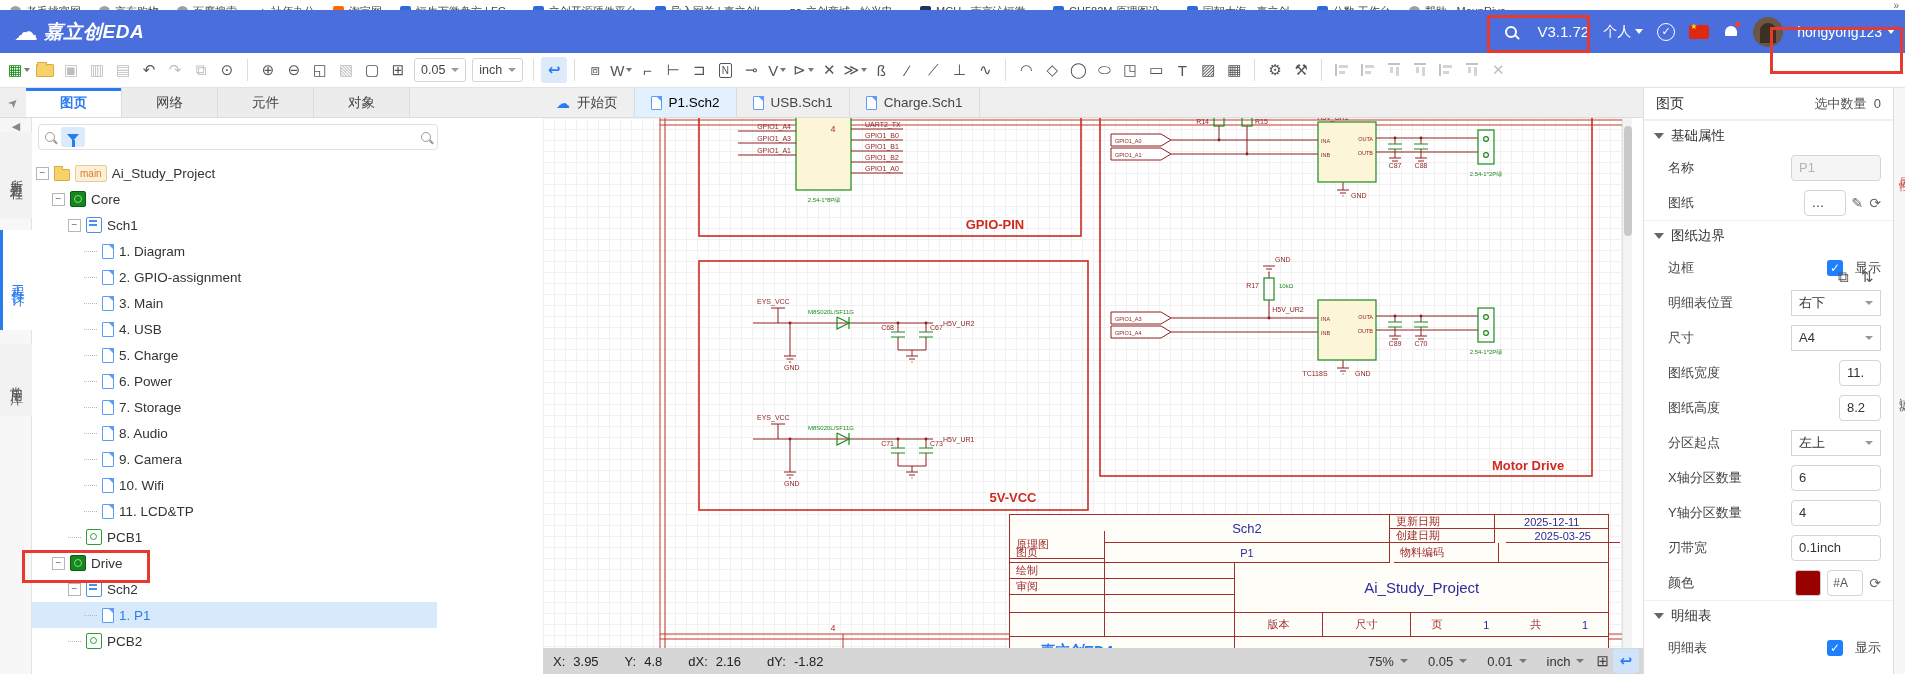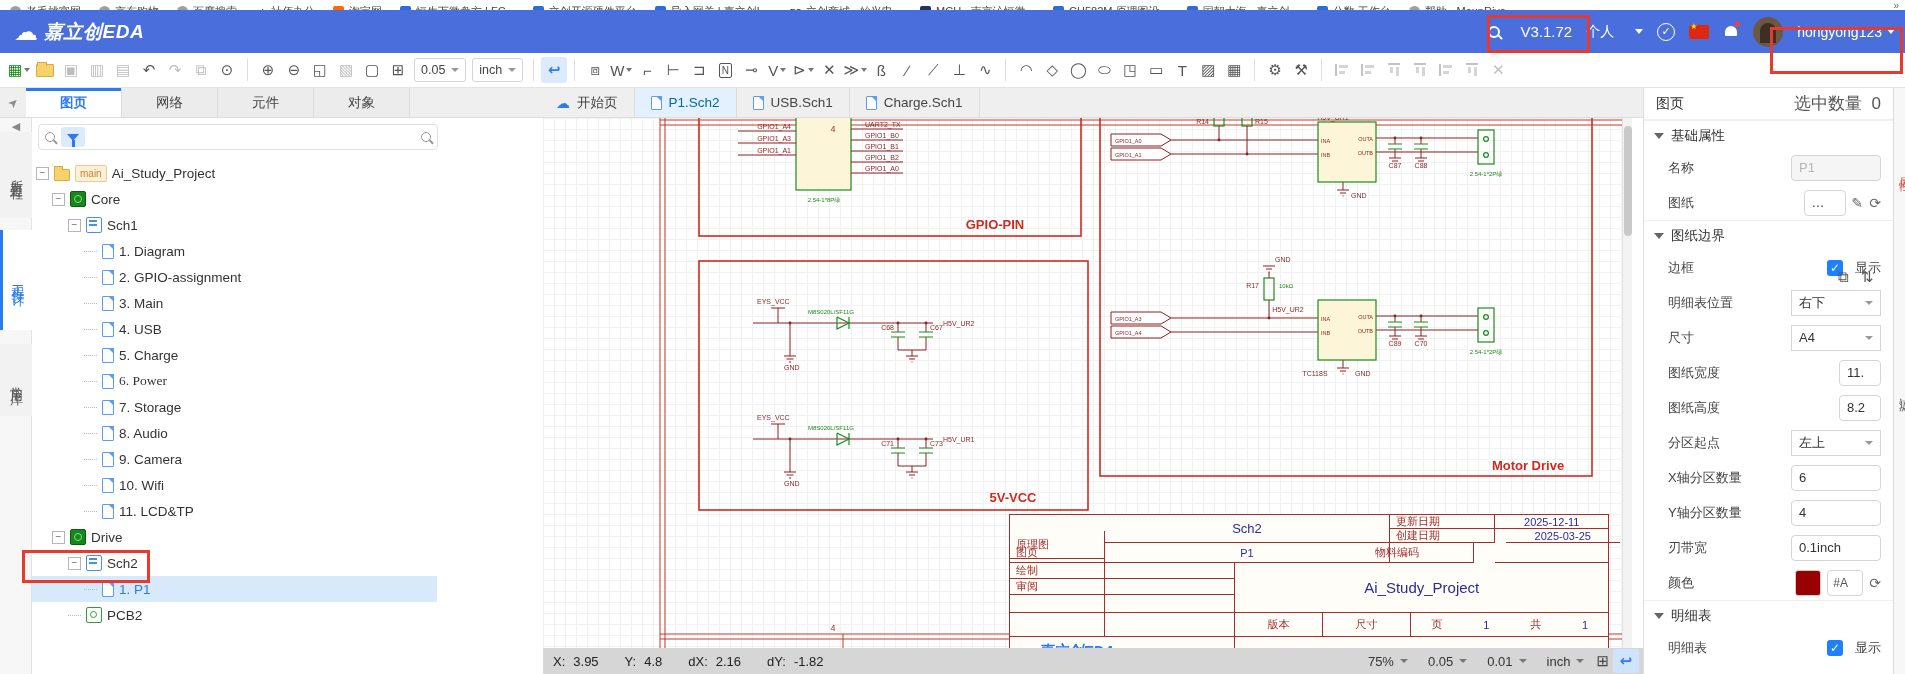--- a/index.html
+++ b/index.html
@@ -24,21 +24,21 @@
   #brand{display:flex;align-items:center;gap:6px;padding:0 18px 0 14px;}
   #brand .cloud{font-size:24px;line-height:1;}
   #brand .brand-text{font-size:19px;font-weight:bold;font-style:italic;letter-spacing:.5px;}
   #menu-items{display:flex;gap:8px;}
   .menu-item{padding:5px 12px;font-size:14.5px;border-radius:3px;cursor:default;white-space:nowrap;}
   #menu-right{margin-left:auto;display:flex;align-items:center;gap:14px;padding-right:10px;}
   .m-icon{display:inline-flex;align-items:center;justify-content:center;width:24px;height:24px;font-size:15px;position:relative;}
   .search-glyph{width:12px;height:12px;border:2px solid #fff;border-radius:50%;position:relative;display:inline-block;}
   .search-glyph::after{content:"";position:absolute;width:6px;height:2px;background:#fff;transform:rotate(45deg);right:-5px;bottom:-2px;}
   #version-label{font-size:15px;}
-  #personal{display:flex;align-items:center;gap:19px;font-size:14px;}
+  #personal{display:flex;align-items:center;gap:2px;font-size:14px;}
   .caret-down{display:inline-block;width:0;height:0;border-left:4px solid transparent;border-right:4px solid transparent;border-top:5px solid #fff;margin-left:2px;}
   .badge-check{width:18px;height:18px;border:1.5px solid #fff;border-radius:50%;display:inline-flex;align-items:center;justify-content:center;font-size:11px;}
   .flag{width:20px;height:14px;background:#de2910;border-radius:2px;position:relative;}
   .flag::after{content:"★";position:absolute;left:1px;top:-3px;color:#ffde00;font-size:8px;}
   .bell{position:relative;width:16px;height:16px;}
   .bell .dome{position:absolute;left:2px;top:2px;width:12px;height:10px;background:#fff;border-radius:6px 6px 1px 1px;}
   .bell .dot{position:absolute;right:-2px;top:-3px;width:7px;height:7px;border-radius:50%;background:#ff3b30;border:1px solid #4a6fdc;}
   #avatar{width:30px;height:30px;border-radius:50%;background:#6b5744;position:relative;overflow:hidden;}
   #avatar::after{content:"";position:absolute;left:7px;top:6px;width:16px;height:20px;background:#3c2f23;border-radius:8px 8px 0 0;}
   #username{display:flex;align-items:center;gap:3px;font-size:14px;}
@@ -62,21 +62,21 @@
   .align-g.h{transform:rotate(90deg);}
 
   
   #tabrow{position:absolute;left:0;top:88px;width:1905px;height:30px;background:#efefef;border-bottom:1px solid #ddd;display:flex;align-items:stretch;}
   #pin-ic{width:26px;display:flex;align-items:center;justify-content:center;color:#8b8b8b;font-size:12px;transform:rotate(-45deg);}
   .ptab{width:96px;display:flex;align-items:center;justify-content:center;font-size:13.5px;color:#444;background:#ececec;border-right:1px solid #dcdcdc;position:relative;}
   .ptab.active{background:#fff;color:#2b7bf0;font-weight:bold;}
   .ptab.active::before{content:"";position:absolute;left:0;top:0;width:100%;height:3px;background:#2b7bf0;}
   #tab-gap{width:130px;}
   .dtab{display:flex;align-items:center;gap:7px;padding:0 16px;font-size:13.5px;color:#444;background:#efefef;border-right:1px solid #dcdcdc;white-space:nowrap;}
-  .dtab.active{background:#e3f0fd;color:#0369a1;}
+  .dtab.active{background:#e3f0fd;color:#000000;}
   .home-glyph{font-size:14px;color:#2b7bf0;font-weight:bold;}
   .page-glyph{width:11px;height:14px;border:1.5px solid #5a9cf8;border-radius:1px;position:relative;background:#fff;}
   .page-glyph::after{content:"";position:absolute;right:-1px;top:-1px;border:3px solid #5a9cf8;border-left-color:transparent;border-bottom-color:transparent;}
 
   
   #leftstrip{position:absolute;left:0;top:118px;width:32px;height:556px;background:#f7f7f7;border-right:1px solid #e3e3e3;}
   #strip-collapse{position:absolute;left:0;top:2px;width:32px;text-align:center;color:#888;font-size:11px;}
   .vtab{position:absolute;left:0;width:32px;writing-mode:vertical-lr;text-orientation:upright;display:flex;align-items:center;justify-content:center;font-size:13px;color:#555;letter-spacing:3px;padding:8px 0;background:#f2f2f2;}
   .vtab.active{color:#2b7bf0;background:#fff;border-left:3px solid #2b7bf0;}
 
@@ -147,21 +147,21 @@
   #status-right{margin-left:auto;display:flex;align-items:center;gap:4px;padding-right:4px;}
   .st-select{display:flex;align-items:center;gap:6px;padding:0 8px;height:24px;color:#333;}
   .st-select .cr{width:0;height:0;border-left:4px solid transparent;border-right:4px solid transparent;border-top:4px solid #777;}
   #st-grid{font-size:15px;color:#444;}
   #st-canvas{width:26px;height:24px;background:#cfe3fa;border-radius:3px;display:flex;align-items:center;justify-content:center;color:#2b7bf0;font-weight:bold;font-size:15px;}
 
   
   #rightpanel{position:absolute;left:1643px;top:88px;width:250px;height:586px;background:#fff;border-left:1px solid #ddd;overflow:hidden;}
   #rp-header{display:flex;align-items:center;justify-content:space-between;height:32px;padding:0 12px;border-bottom:1px solid #eee;}
   #rp-title{font-size:14px;color:#333;}
-  #rp-count{font-size:17px;color:#555;}
+  #rp-count{font-size:13px;color:#555;}
   .rp-section-h{display:flex;align-items:center;gap:7px;height:30px;padding:0 10px;font-size:13.5px;color:#333;border-top:1px solid #f0f0f0;}
   .tri{width:0;height:0;border-left:5px solid transparent;border-right:5px solid transparent;border-top:6px solid #666;}
   .rp-row{display:flex;align-items:center;height:35px;padding:0 12px 0 24px;font-size:13px;color:#444;}
   .rp-row .lab{flex:1;white-space:nowrap;}
   .ctrl{display:flex;align-items:center;gap:6px;}
   .inp{width:90px;height:26px;border:1px solid #d5d5d5;border-radius:4px;padding:0 7px;display:flex;align-items:center;font-size:13px;color:#333;background:#fff;overflow:hidden;}
   .inp.dis{background:#f5f5f5;color:#b5b5b5;}
   .inp.short{width:42px;}
   .sel{width:90px;height:26px;border:1px solid #d5d5d5;border-radius:0;padding:0 7px;display:flex;align-items:center;justify-content:space-between;font-size:13px;color:#333;background:#fff;}
   .sel .cr{width:0;height:0;border-left:4px solid transparent;border-right:4px solid transparent;border-top:4px solid #999;}
@@ -442,21 +442,21 @@
       <div class="trow" style="padding-left: 52px;">
         <span class="stub"></span>
         <span class="t-ic page"></span>
         <span>4. USB</span>
       </div>
       <div class="trow" style="padding-left: 52px;">
         <span class="stub"></span>
         <span class="t-ic page"></span>
         <span>5. Charge</span>
       </div>
-      <div class="trow" style="padding-left: 52px; font-family: Liberation Serif, serif;">
+      <div class="trow" style="padding-left: 52px;">
         <span class="stub"></span>
         <span class="t-ic page"></span>
         <span>6. Power</span>
       </div>
       <div class="trow" style="padding-left: 52px;">
         <span class="stub"></span>
         <span class="t-ic page"></span>
         <span>7. Storage</span>
       </div>
       <div class="trow" style="padding-left: 52px;">
@@ -471,20 +471,25 @@
       </div>
       <div class="trow" style="padding-left: 52px;">
         <span class="stub"></span>
         <span class="t-ic page"></span>
         <span>10. Wifi</span>
       </div>
       <div class="trow" style="padding-left: 52px;">
         <span class="stub"></span>
         <span class="t-ic page"></span>
         <span>11. LCD&amp;TP</span>
+      </div>
+      <div class="trow" style="padding-left: 36px;">
+        <span class="stub"></span>
+        <span class="t-ic pcbo"></span>
+        <span>PCB1</span>
       </div>
       <div class="trow" style="padding-left: 20px;">
         <span class="toggle">−</span>
         <span class="t-ic pcb"></span>
         <span>Drive</span>
       </div>
       <div class="trow" style="padding-left: 36px;">
         <span class="toggle">−</span>
         <span class="t-ic sch"></span>
         <span>Sch2</span>
@@ -627,21 +632,21 @@
 
   <div id="titleblock">
     <div class="tb-c lbl" style="left:0;top:16px;width:95px;height:28px;">原理图</div>
     <div class="tb-c val" id="tb-sch" style="left:95px;top:0;width:285px;height:28px;">Sch2</div>
     <div class="tb-c lbl" style="left:380px;top:0;width:105px;height:14px;">更新日期</div>
     <div class="tb-c val" style="left:485px;top:0;width:113.5px;height:14px;border-right:none;">2025-12-11</div>
     <div class="tb-c lbl" style="left:380px;top:14px;width:105px;height:14px;">创建日期</div>
     <div class="tb-c val" style="left:496px;top:14px;width:113.5px;height:14px;border-right:none;">2025-03-25</div>
     <div class="tb-c lbl" style="left:0;top:28px;width:95px;height:20px;">图页</div>
     <div class="tb-c val" style="left:95px;top:28px;width:285px;height:20px;">P1</div>
-    <div class="tb-c lbl" style="left:359px;top:28px;width:105px;height:20px;">物料编码</div>
+    <div class="tb-c lbl" style="left:384px;top:28px;width:105px;height:20px;">物料编码</div>
     <div class="tb-c" style="left:485px;top:28px;width:113.5px;height:20px;border-right:none;"></div>
     <div class="tb-c lbl" style="left:0;top:48px;width:95px;height:16px;">绘制</div>
     <div class="tb-c" style="left:95px;top:48px;width:130px;height:16px;"></div>
     <div class="tb-c lbl" style="left:0;top:64px;width:95px;height:16px;">审阅</div>
     <div class="tb-c" style="left:95px;top:64px;width:130px;height:16px;"></div>
     <div class="tb-c" style="left:0;top:80px;width:95px;height:18px;"></div>
     <div class="tb-c" style="left:95px;top:80px;width:130px;height:18px;"></div>
     <div class="tb-c val" id="tb-project" style="left:225px;top:48px;width:373.5px;height:50px;border-right:none;">Ai_Study_Project</div>
     <div class="tb-c" style="left:0;top:98px;width:95px;height:24px;"></div>
     <div class="tb-c" style="left:95px;top:98px;width:130px;height:24px;"></div>

